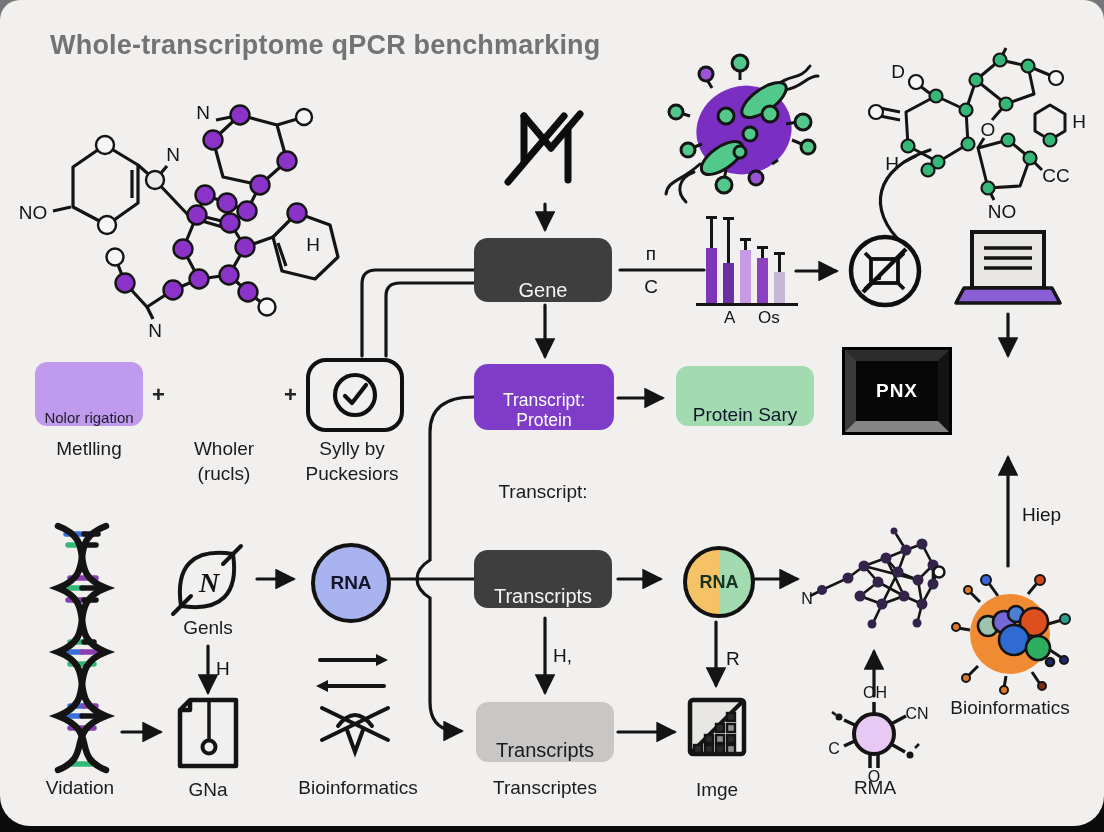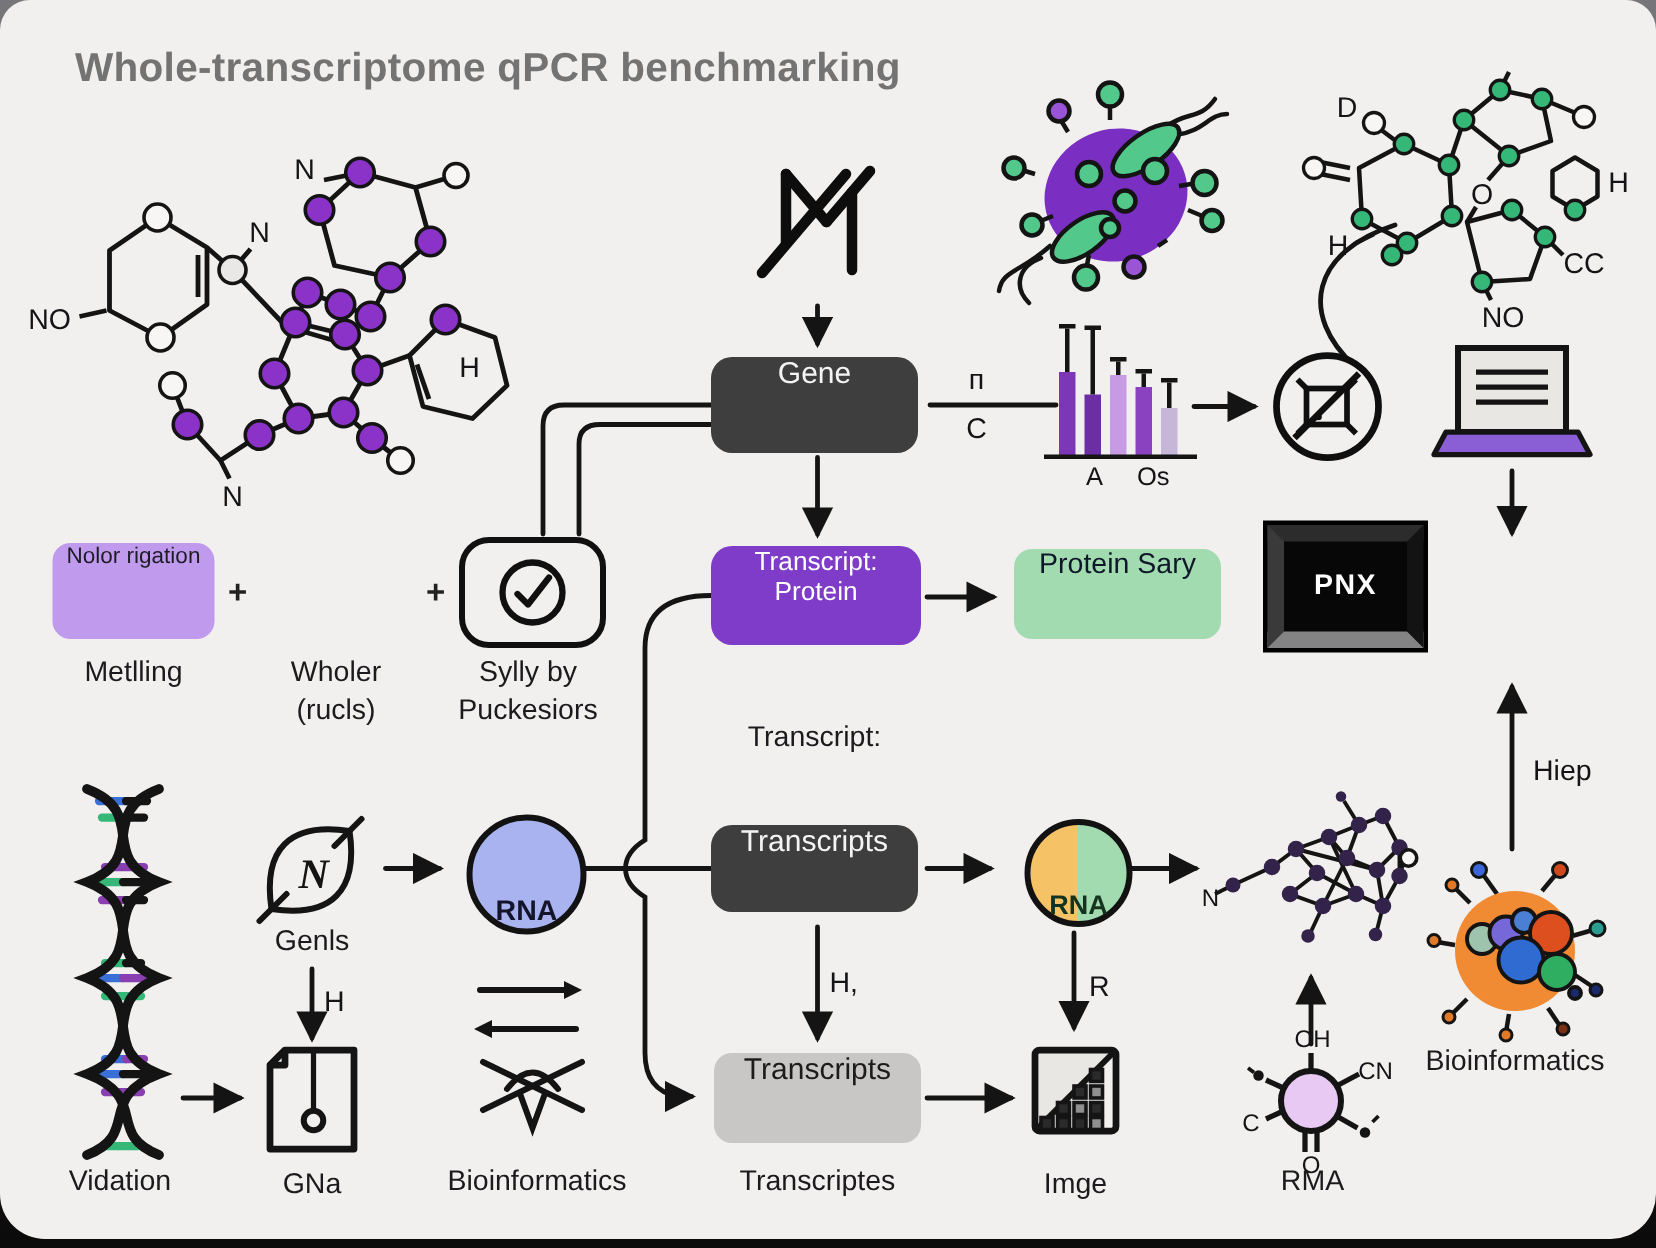--- a/index.html
+++ b/index.html
@@ -12,38 +12,38 @@
     position:absolute;left:0;top:0;width:1104px;height:826px;
     background:#f1f0ee;border-radius:20px 20px 30px 30px;overflow:hidden;
   }
   .abs{position:absolute}
   .title{
     position:absolute;left:36px;top:30px;font-size:27px;font-weight:700;
     color:#737373;letter-spacing:.2px;margin-left:14px;
   }
   .box{
     position:absolute;display:flex;flex-direction:column;align-items:center;
-    justify-content:flex-start;text-align:center;border-radius:12px;z-index:3;
+    justify-content:flex-end;text-align:center;border-radius:12px;z-index:3;
     line-height:1.15;
   }
   .box.dark{background:#3e3e3e;color:#f4f4f4;font-size:20px;font-weight:500;border-radius:14px}
   .box.purple-deep{background:#7e3cc8;color:#fff;font-size:17.5px;font-weight:500;border-radius:14px}
   .box.purple-light{background:#c09aec;color:#1d1d26;font-size:15px}
   .box.gray{background:#c7c6c3;color:#202022;font-size:19px;border-radius:10px}
   .box.gray2{background:#c8c7c5;color:#1c1c1c;font-size:20px;font-weight:500}
   .box.green{background:#a3dbb0;color:#0f172a;font-size:19px;font-weight:500}
   .cap{
     position:absolute;font-size:19px;color:#1b1b1e;text-align:center;
     line-height:1.3;z-index:3;
   }
   .edge-label{position:absolute;font-size:19px;color:#141416;z-index:3;font-weight:500}
   .plus{position:absolute;font-size:22px;font-weight:700;color:#222;z-index:3}
   .circle-node{
     position:absolute;border-radius:50%;border:4px solid #121212;z-index:3;
-    display:flex;align-items:flex-end;justify-content:center;font-weight:600;
+    display:flex;align-items:center;justify-content:center;font-weight:600;
   }
   .check-frame{
     position:absolute;border:4.5px solid #101010;border-radius:20px;z-index:3;
     display:flex;align-items:center;justify-content:center;background:transparent;
   }
   .pnx-outer{
     position:absolute;z-index:3;background:#070707;
     border:11px solid;border-color:#2c2c2c #131313 #848484 #3a3a3a;
     box-shadow:0 0 0 3px #000;
     display:flex;align-items:center;justify-content:center;

